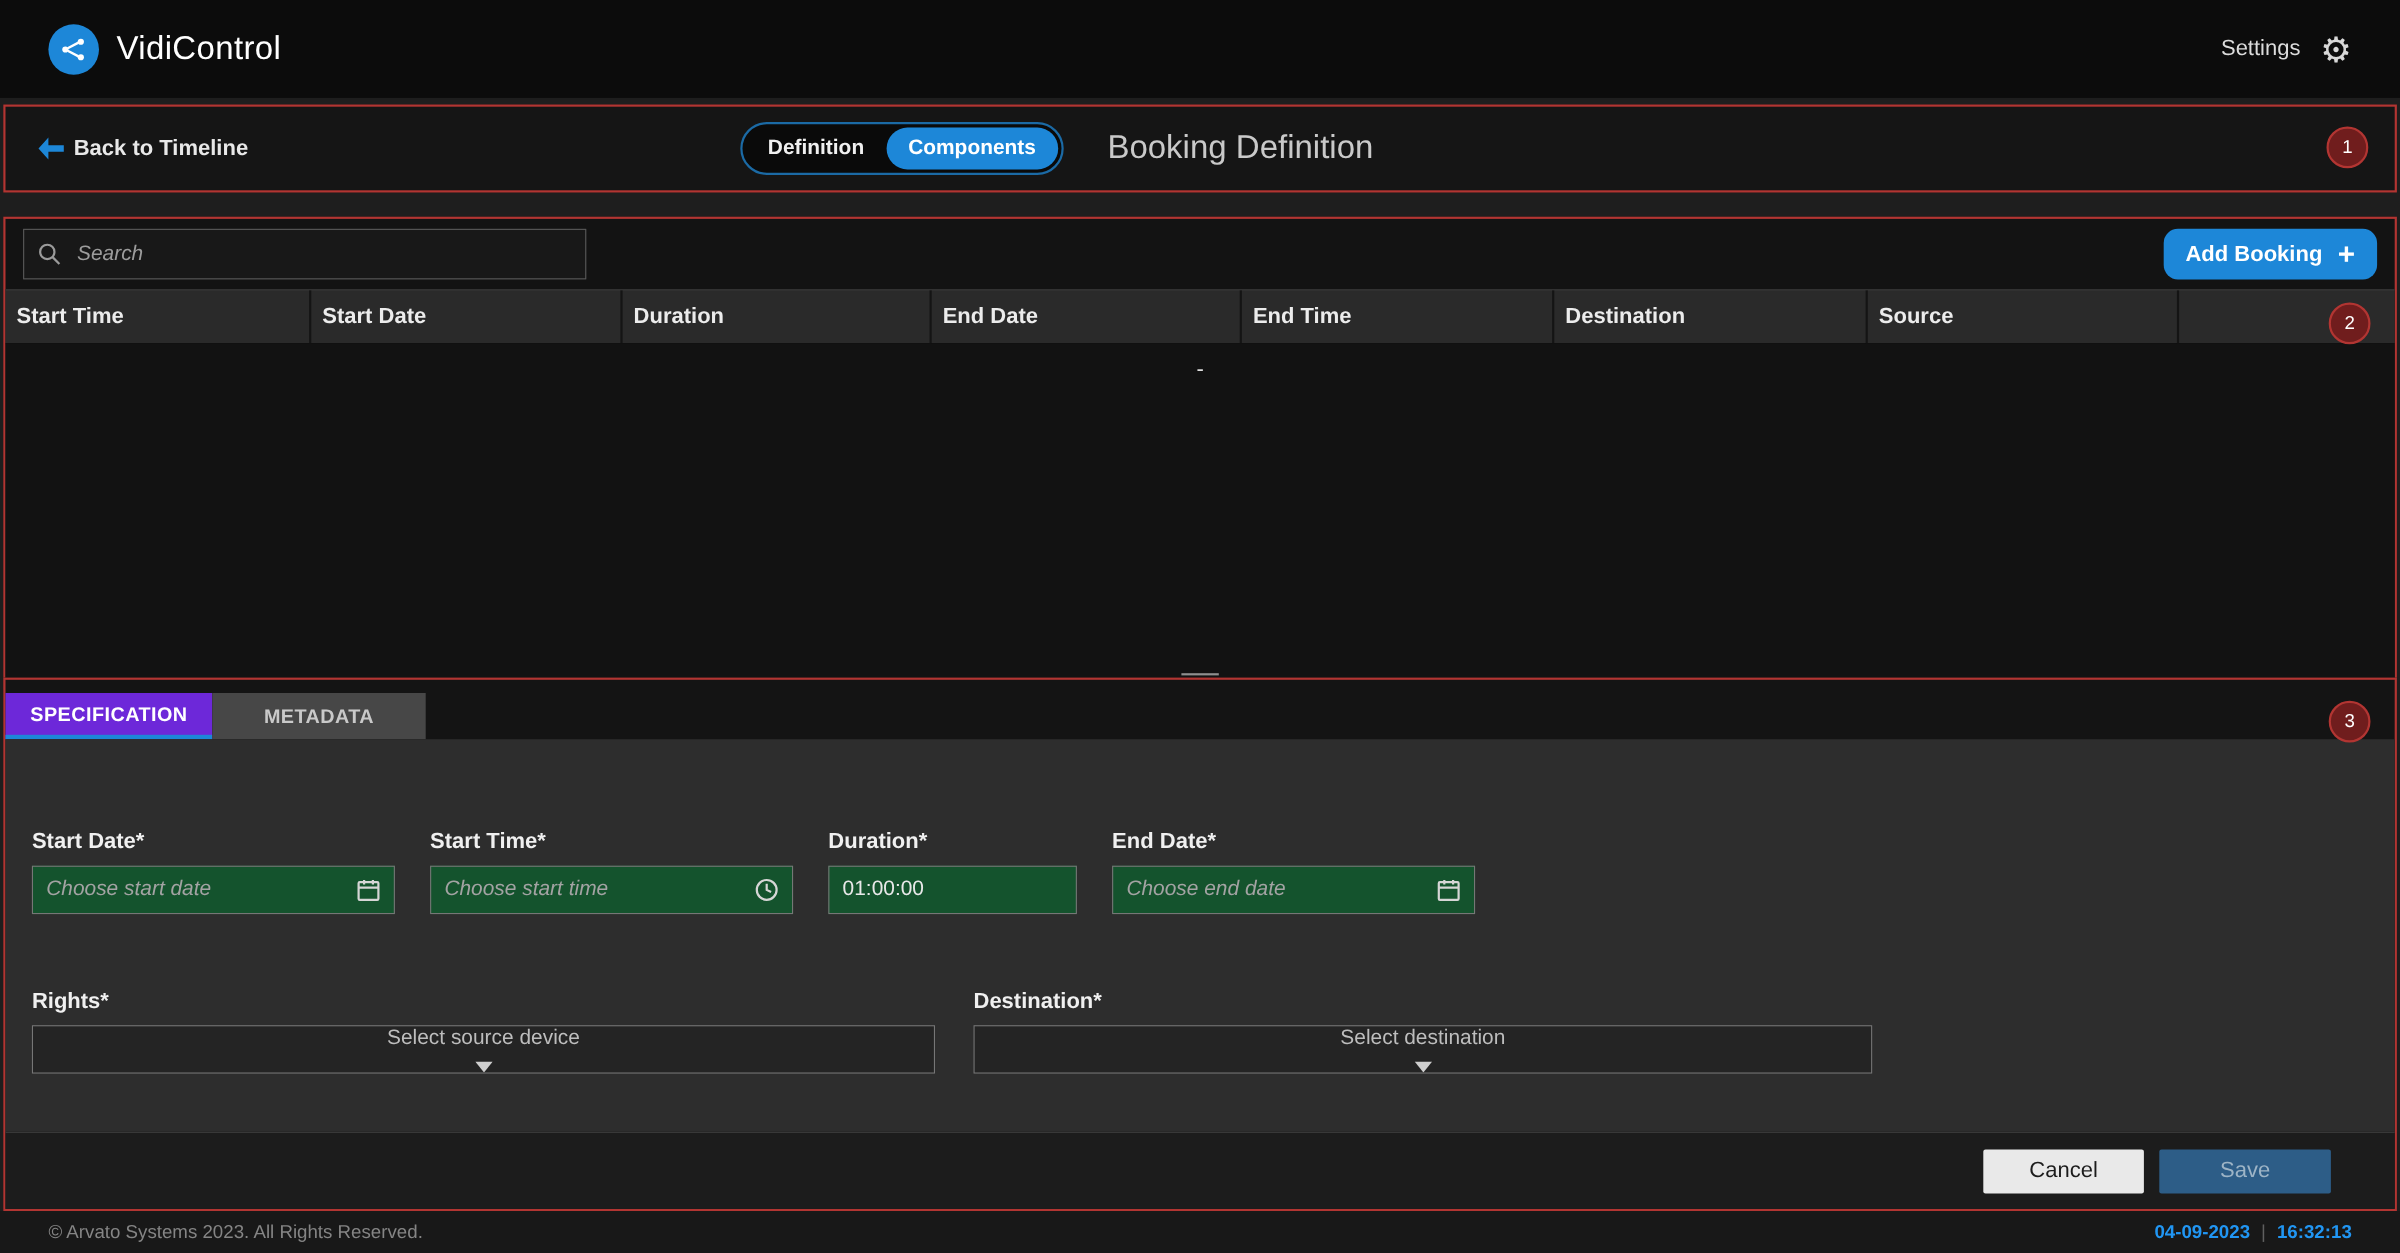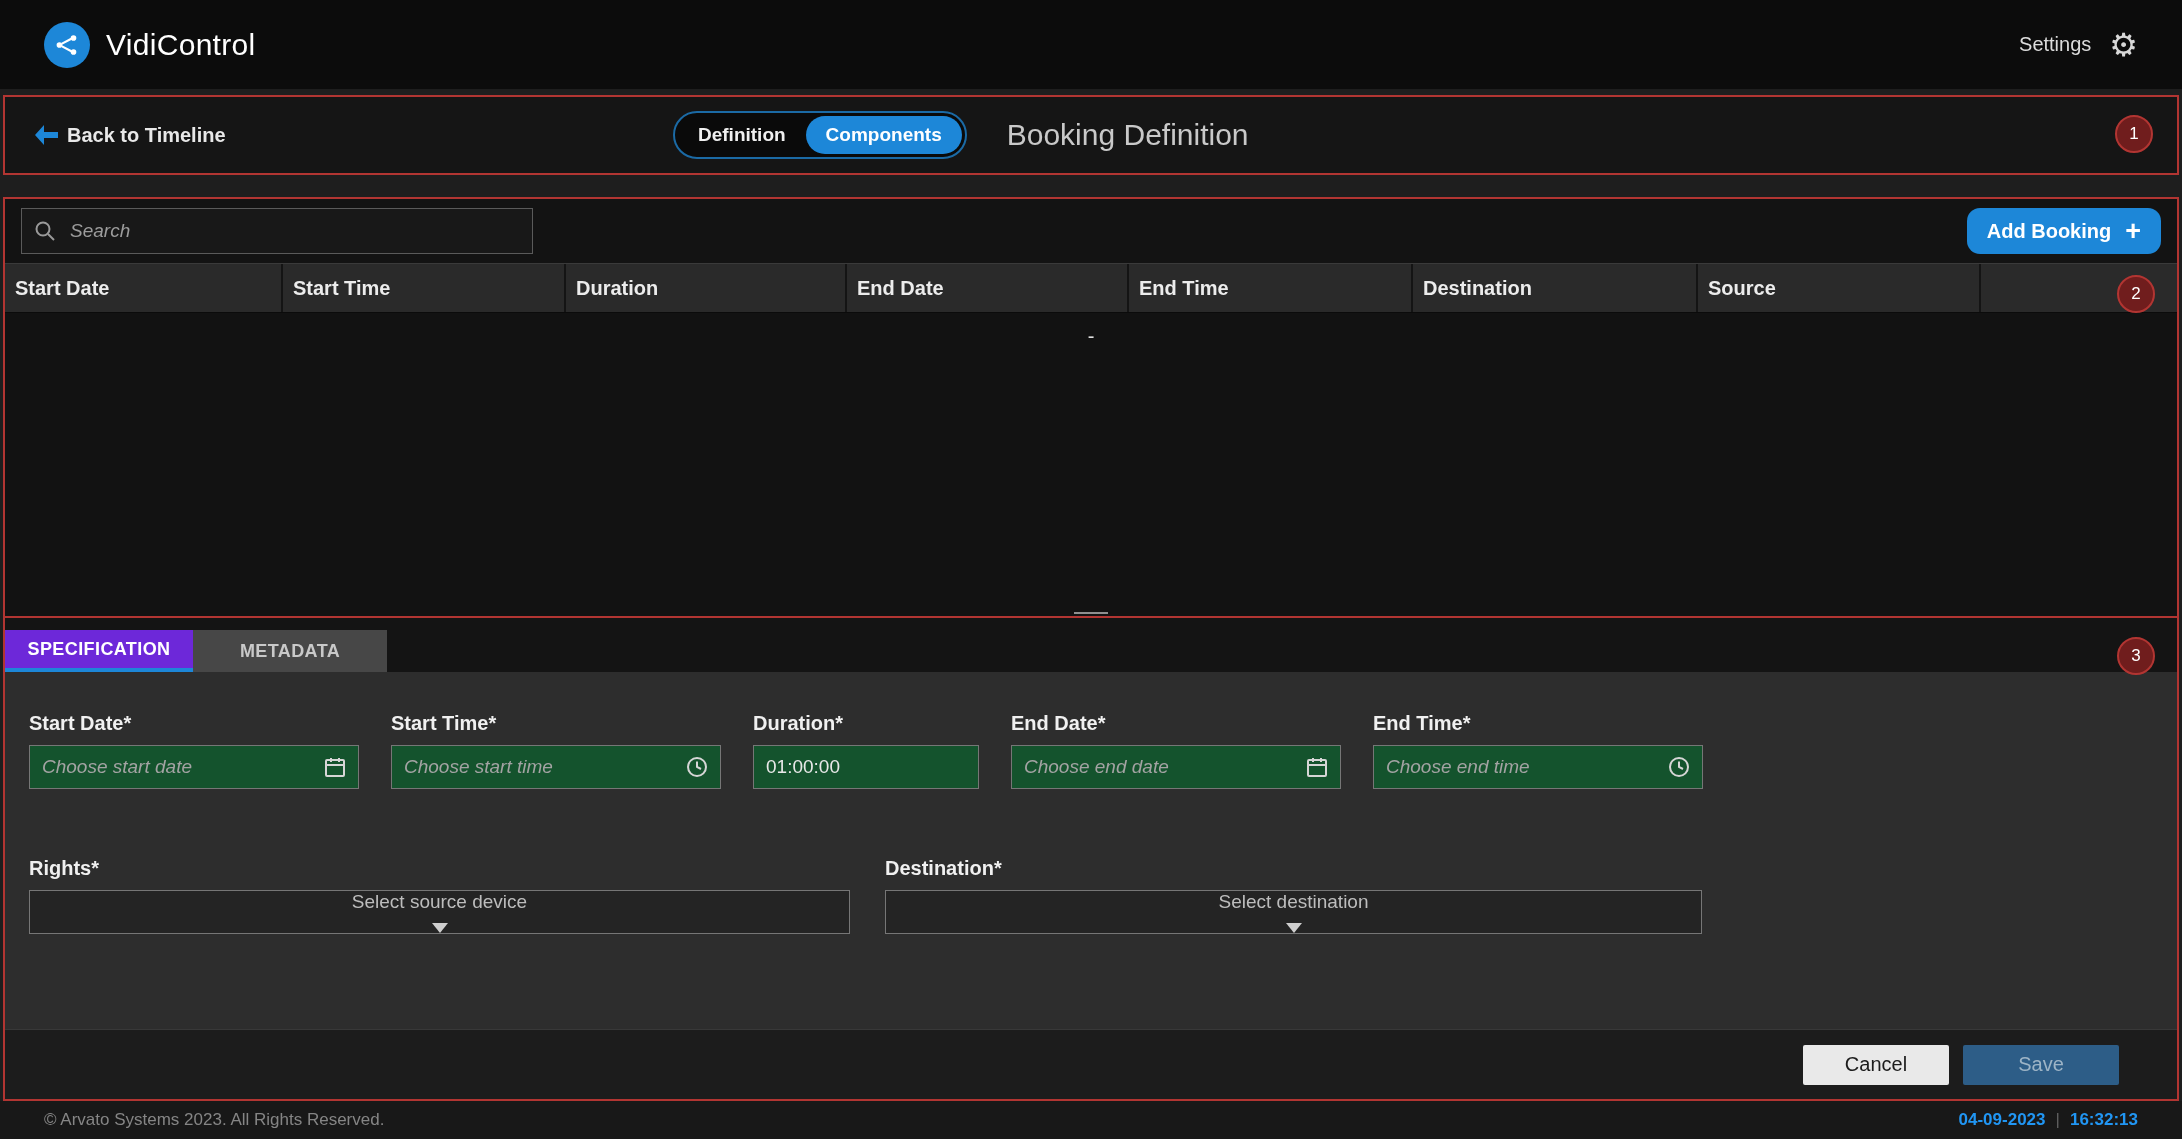--- a/index.html
+++ b/index.html
@@ -72,21 +72,21 @@
     width:34px;cursor:row-resize;}
   .resize-handle .bar{height:2px;background:#8f8f8f;margin:3px 0;}
 
   
   .tabs-row{margin-top:12px;height:42px;display:flex;}
   .tab{height:100%;display:flex;align-items:center;justify-content:center;font-size:18px;
     font-weight:bold;letter-spacing:.4px;cursor:pointer;}
   .tab-spec{width:188px;background:#6d28d9;color:#ffffff;border-bottom:4px solid var(--accent-blue);}
   .tab-meta{width:194px;background:#474747;color:#c9c9c9;}
   .form-area{position:absolute;top:54px;left:0;right:0;bottom:70px;background:#2d2d2d;}
-  .form-row{position:absolute;left:24px;display:flex;gap:32px;}
+  .form-row{position:absolute;left:24px;display:flex;gap:32px;margin-top:42px;}
   .form-row1{top:40px;}
   .form-row2{top:185px;gap:35px;}
   .field{display:flex;flex-direction:column;gap:10px;}
   .field-label{color:#f0f0f0;font-weight:bold;font-size:20px;}
   .input-wrap{position:relative;}
   .text-input{height:44px;width:100%;background:#14532d;border:1px solid #767676;color:#e8e8e8;
     font-size:19px;padding:0 46px 0 12px;font-family:"Liberation Sans",sans-serif;outline:none;}
   .text-input::placeholder{color:#a3a3a3;font-style:italic;}
   .no-icon{padding-right:12px;}
   .field-icon{position:absolute;right:12px;top:50%;transform:translateY(-50%);display:flex;}
@@ -157,22 +157,22 @@
         <line x1="14" y1="14" x2="20" y2="20"></line>
       </svg>
       <input class="search-input" type="text" placeholder="Search" style="">
     </div>
     <button class="add-booking">
       <span>Add Booking</span>
       <span class="plus-glyph">+</span>
     </button>
   </div>
   <div class="table-header">
+    <div class="th">Start Time</div>
     <div class="th">Start Date</div>
-    <div class="th">Start Time</div>
     <div class="th">Duration</div>
     <div class="th">End Date</div>
     <div class="th">End Time</div>
     <div class="th">Destination</div>
     <div class="th">Source</div>
     <div class="th"></div>
   </div>
   <div class="table-body">
     <span class="empty-dash">-</span>
   </div>
@@ -229,32 +229,20 @@
           <span class="field-icon">
             <svg width="24" height="24" viewBox="0 0 24 24" fill="none" stroke="#d6d6d6" stroke-width="2">
               <rect x="3" y="5" width="18" height="16" rx="1"></rect>
               <line x1="3" y1="10" x2="21" y2="10"></line>
               <line x1="8" y1="3" x2="8" y2="7"></line>
               <line x1="16" y1="3" x2="16" y2="7"></line>
             </svg>
           </span>
         </span>
       </div>
-      <div class="field w-time">
-        <span class="field-label">End Time*</span>
-        <span class="input-wrap">
-          <input class="text-input" type="text" placeholder="Choose end time" style="">
-          <span class="field-icon">
-            <svg width="24" height="24" viewBox="0 0 24 24" fill="none" stroke="#d6d6d6" stroke-width="2">
-              <circle cx="12" cy="12" r="9"></circle>
-              <path d="M12 6.5 L12 12 L16 14"></path>
-            </svg>
-          </span>
-        </span>
-      </div>
     </div>
     <div class="form-row form-row2">
       <div class="field">
         <span class="field-label">Rights*</span>
         <div class="select-box w-src">
           <span>Select source device</span>
           <svg width="16" height="10" viewBox="0 0 16 10">
             <path d="M0 0 L16 0 L8 10 Z" fill="#cfcfcf"></path>
           </svg>
         </div>

